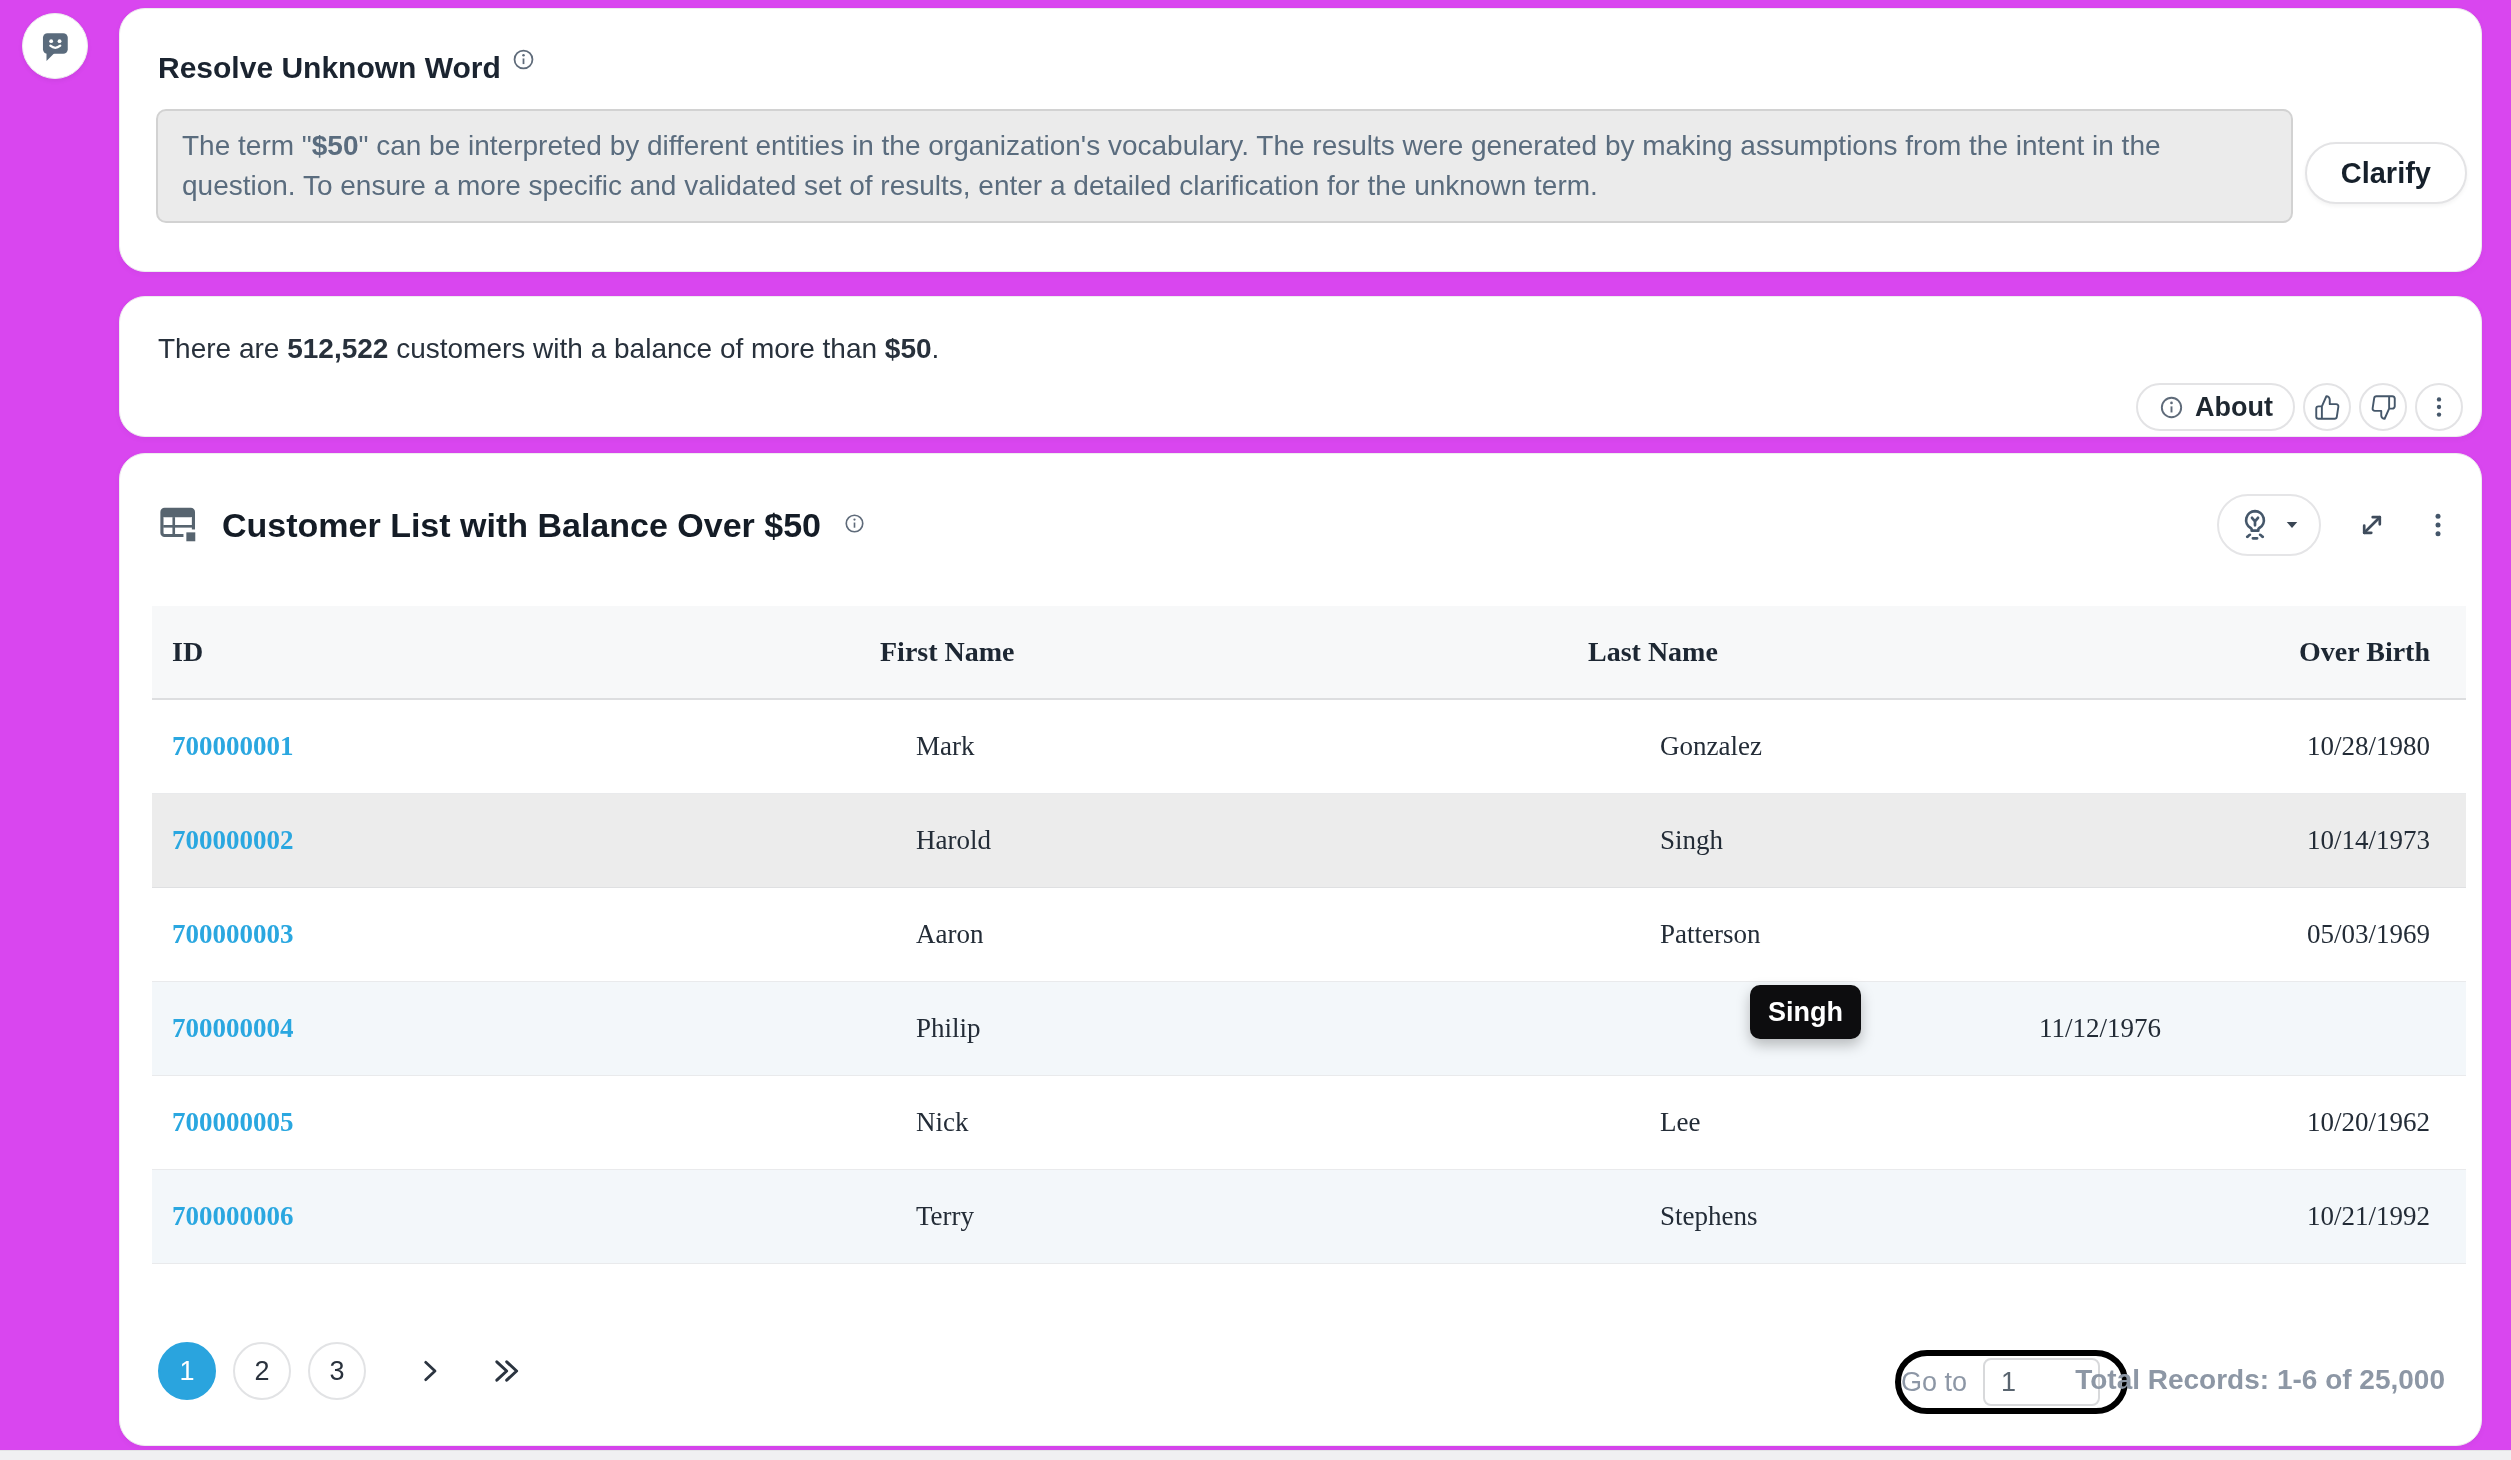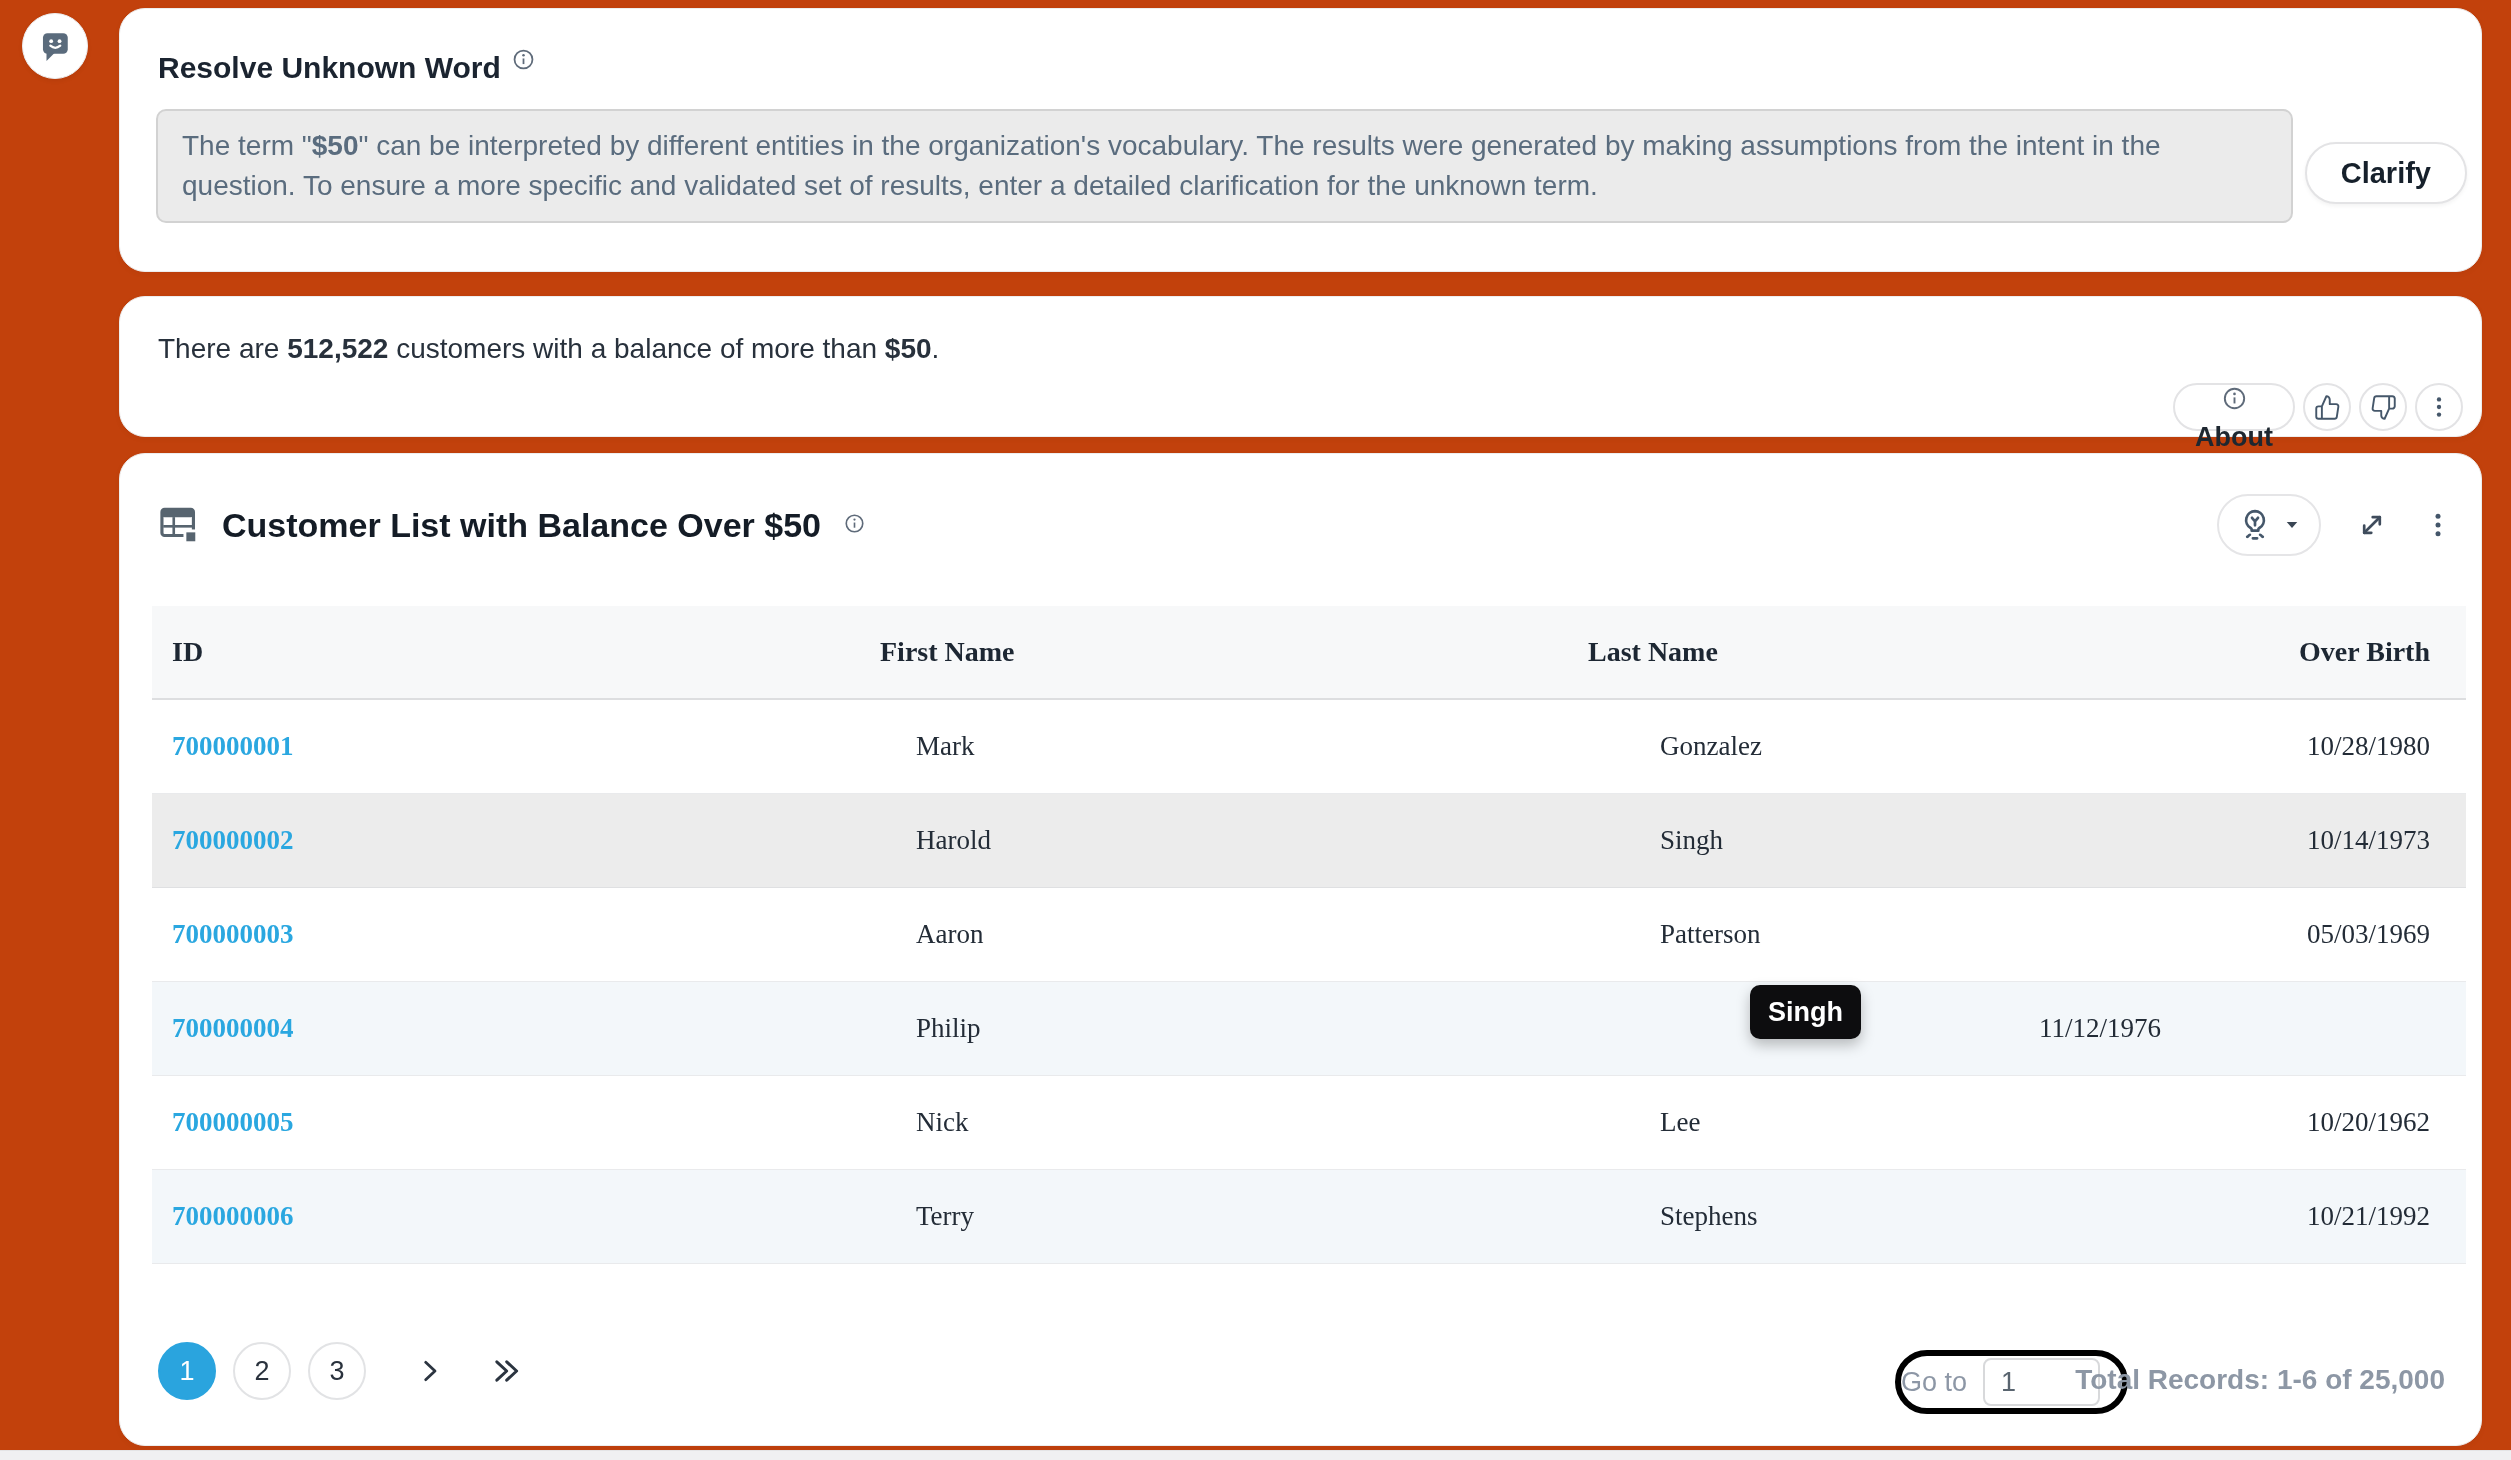--- a/index.html
+++ b/index.html
@@ -1,18 +1,18 @@
 <!DOCTYPE html>
 <html><head>
 <meta charset="utf-8">
 <style>
   html,body { margin:0; padding:0; }
   body { font-family:"Liberation Sans", sans-serif; }
   button, input { font-family:"Liberation Sans", sans-serif; }
-  .page { position:relative; width:2511px; height:1461px; background:#c2410c; overflow:hidden; }
+  .page { position:relative; width:2511px; height:1461px; background:#d946ef; overflow:hidden; }
 
   .card { position:absolute; left:119px; width:2363px; background:#ffffff; border:1px solid #ededee;
           border-radius:26px; box-shadow:0 2px 6px rgba(20,30,40,.04); box-sizing:border-box; }
   .card-resolve { top:8px;  height:264px; }
   .card-answer  { top:296px; height:141px; }
   .card-table   { top:453px; height:993px; }
 
   .avatar { position:absolute; left:22px; top:13px; width:64px; height:64px; border-radius:50%;
             background:#fff; border:1px solid #ececee; box-shadow:0 2px 5px rgba(0,0,0,.06);
             display:flex; align-items:center; justify-content:center; }
@@ -28,21 +28,21 @@
 
   .clarify-btn { position:absolute; top:133px; right:14px; height:62px; padding:0 34px; cursor:pointer;
                  border-radius:994px; background:#fff; border:2px solid #e3e3e5; font-size:29px;
                  font-weight:700; color:#16202b; box-shadow:0 2px 4px rgba(0,0,0,.05); }
 
   .answer { margin:0; padding:36px 0 0 38px; font-size:28px; color:#28313c; }
   .answer b { font-weight:700;margin-top:48px; }
   .answer-actions { position:absolute; right:18px; top:86px; display:flex; align-items:center; gap:8px; }
   .about-btn { height:48px; display:flex; align-items:center; gap:10px; padding:0 20px; cursor:pointer;
                border-radius:994px; border:2px solid #e3e3e5; background:#fff; font-size:27px;
-               font-weight:700; color:#1e2730;flex-direction:column; }
+               font-weight:700; color:#1e2730; }
   .circ { width:48px; height:48px; border-radius:50%; border:2px solid #e3e3e5; background:#fff;
           display:flex; align-items:center; justify-content:center; color:#45576a; cursor:pointer; padding:0; }
 
   .table-title-row { display:flex; align-items:center; gap:22px; padding:40px 28px 0 38px; }
   .table-title-row h2 { font-size:34px; color:#141c26; }
   .table-controls { margin-left:auto; display:flex; align-items:center; gap:34px; color:#45576a; }
   .insights-pill { height:62px; padding:0 18px; display:flex; align-items:center; gap:10px; cursor:pointer;
                    border-radius:994px; border:2px solid #e5e5e7; background:#fff; color:#45576a; }
   .icon-btn { background:none; border:none; padding:0; color:#45576a; display:flex; cursor:pointer; }
 

